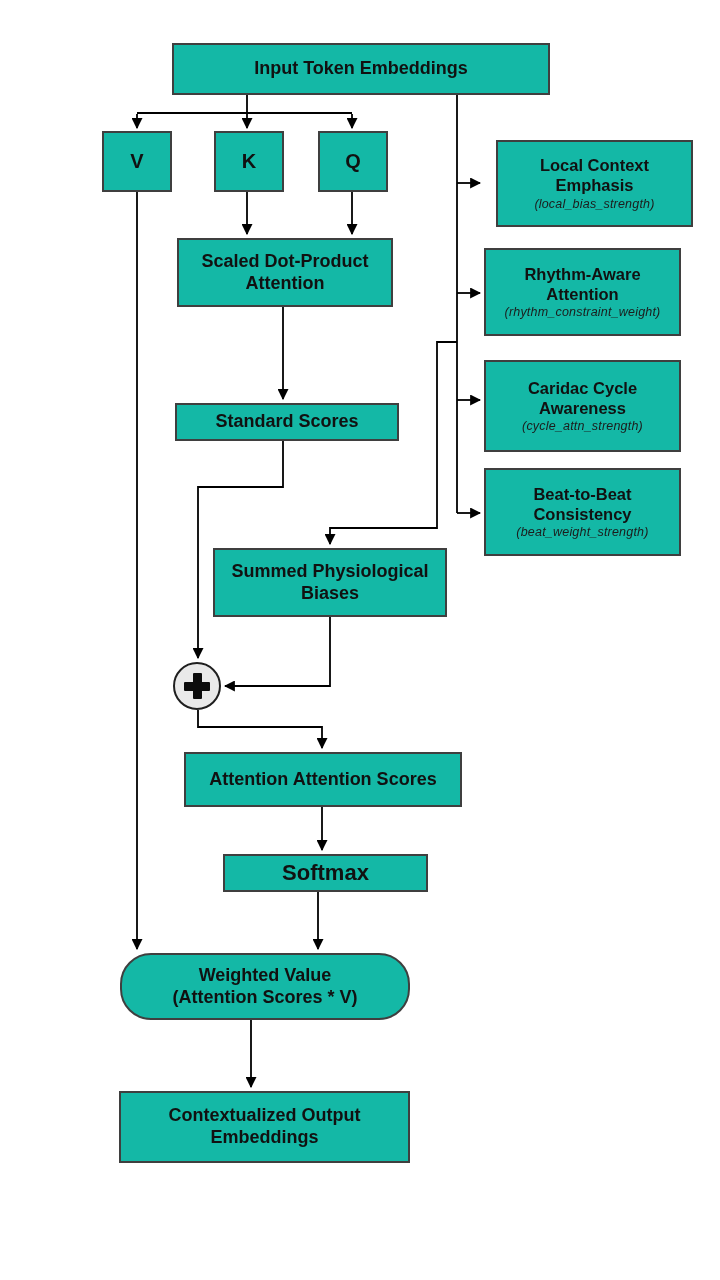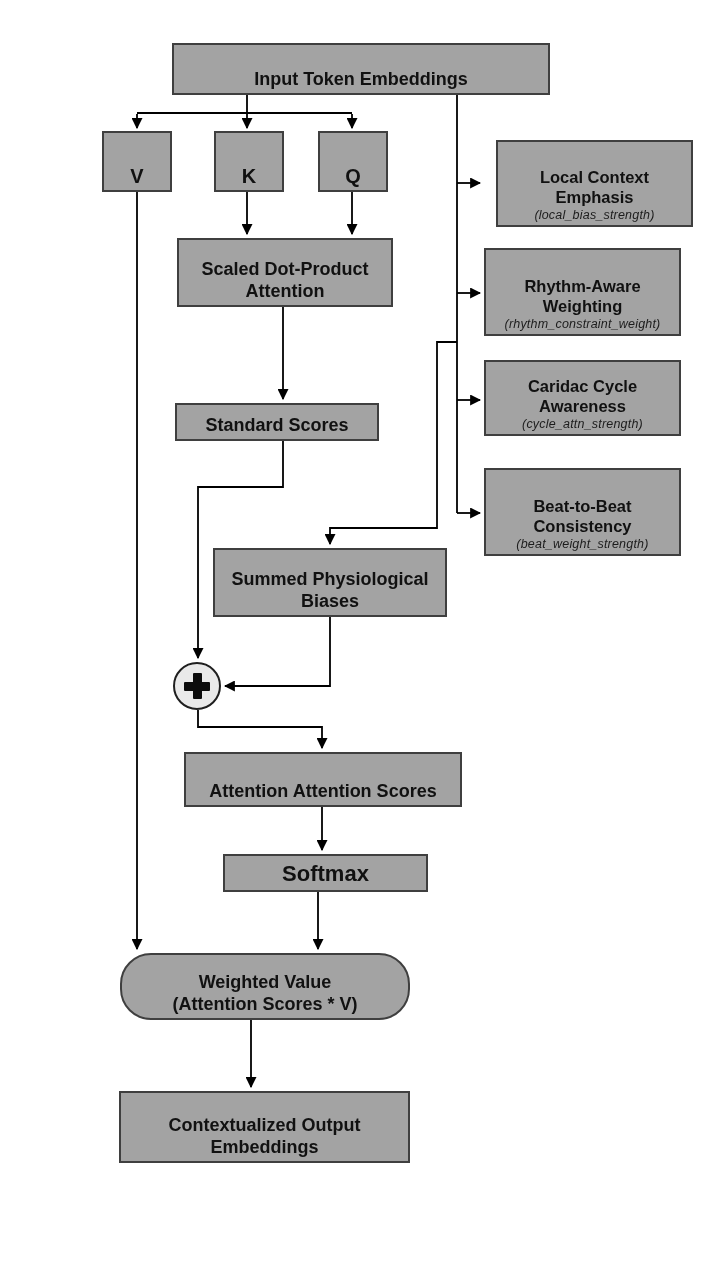--- a/index.html
+++ b/index.html
@@ -18,26 +18,26 @@
   #connectors {
     position: absolute;
     top: 0;
     left: 0;
     width: 720px;
     height: 1280px;
   }
   .box {
     position: absolute;
     box-sizing: border-box;
-    background: #a3a3a3;
+    background: #14b8a6;
     border: 2px solid #3f3f3f;
     display: flex;
     flex-direction: column;
     align-items: center;
-    justify-content: flex-end;
+    justify-content: center;
     text-align: center;
     color: #111111;
     font-weight: bold;
     line-height: 1.22;
     padding: 2px 4px;
   }
   .box-label {
     white-space: pre-line;
   }
   .box-param {
@@ -47,24 +47,24 @@
     color: #1c1c1c;
     margin-top: 1px;
     letter-spacing: 0.2px;
   }
   
   .n-input    { left: 172px; top: 43px;   width: 378px; height: 52px; font-size: 18px; }
   .n-v        { left: 102px; top: 131px;  width: 70px;  height: 61px; font-size: 20px; }
   .n-k        { left: 214px; top: 131px;  width: 70px;  height: 61px; font-size: 20px; }
   .n-q        { left: 318px; top: 131px;  width: 70px;  height: 61px; font-size: 20px; }
   .n-scaled   { left: 177px; top: 238px;  width: 216px; height: 69px; font-size: 18px; }
-  .n-standard { left: 175px; top: 403px;  width: 204px; height: 38px; font-size: 18px; }
+  .n-standard { left: 175px; top: 403px;  width: 224px; height: 38px; font-size: 18px; }
   .n-local    { left: 484px; top: 140px;  width: 197px; height: 87px; font-size: 16.5px; margin-left: 12px; }
   .n-rhythm   { left: 484px; top: 248px;  width: 197px; height: 88px; font-size: 16.5px; }
-  .n-cardiac  { left: 484px; top: 360px;  width: 197px; height: 76px; font-size: 16.5px; }
+  .n-cardiac  { left: 484px; top: 360px;  width: 197px; height: 92px; font-size: 16.5px; }
   .n-beat     { left: 484px; top: 468px;  width: 197px; height: 88px; font-size: 16.5px; }
   .n-summed   { left: 213px; top: 548px;  width: 234px; height: 69px; font-size: 18px; }
   .n-modified { left: 184px; top: 752px;  width: 278px; height: 55px; font-size: 18px; }
   .n-softmax  { left: 223px; top: 854px;  width: 205px; height: 38px; font-size: 22px; }
   .n-weighted { left: 120px; top: 953px;  width: 290px; height: 67px; font-size: 18px; border-radius: 31px; }
   .n-context  { left: 119px; top: 1091px; width: 291px; height: 72px; font-size: 18px; }
   
   .sum-circle {
     position: absolute;
     left: 173px;
@@ -162,21 +162,21 @@
 
   <div class="box n-standard">
     <span class="box-label">Standard Scores</span>
   </div>
 
   <div class="box n-local">
     <span class="box-label">Local Context Emphasis</span>
     <span class="box-param">(local_bias_strength)</span>
   </div>
   <div class="box n-rhythm">
-    <span class="box-label">Rhythm-Aware Weighting</span>
+    <span class="box-label">Rhythm-Aware Attention</span>
     <span class="box-param">(rhythm_constraint_weight)</span>
   </div>
   <div class="box n-cardiac">
     <span class="box-label">Caridac Cycle Awareness</span>
     <span class="box-param">(cycle_attn_strength)</span>
   </div>
   <div class="box n-beat">
     <span class="box-label">Beat-to-Beat Consistency</span>
     <span class="box-param">(beat_weight_strength)</span>
   </div>

